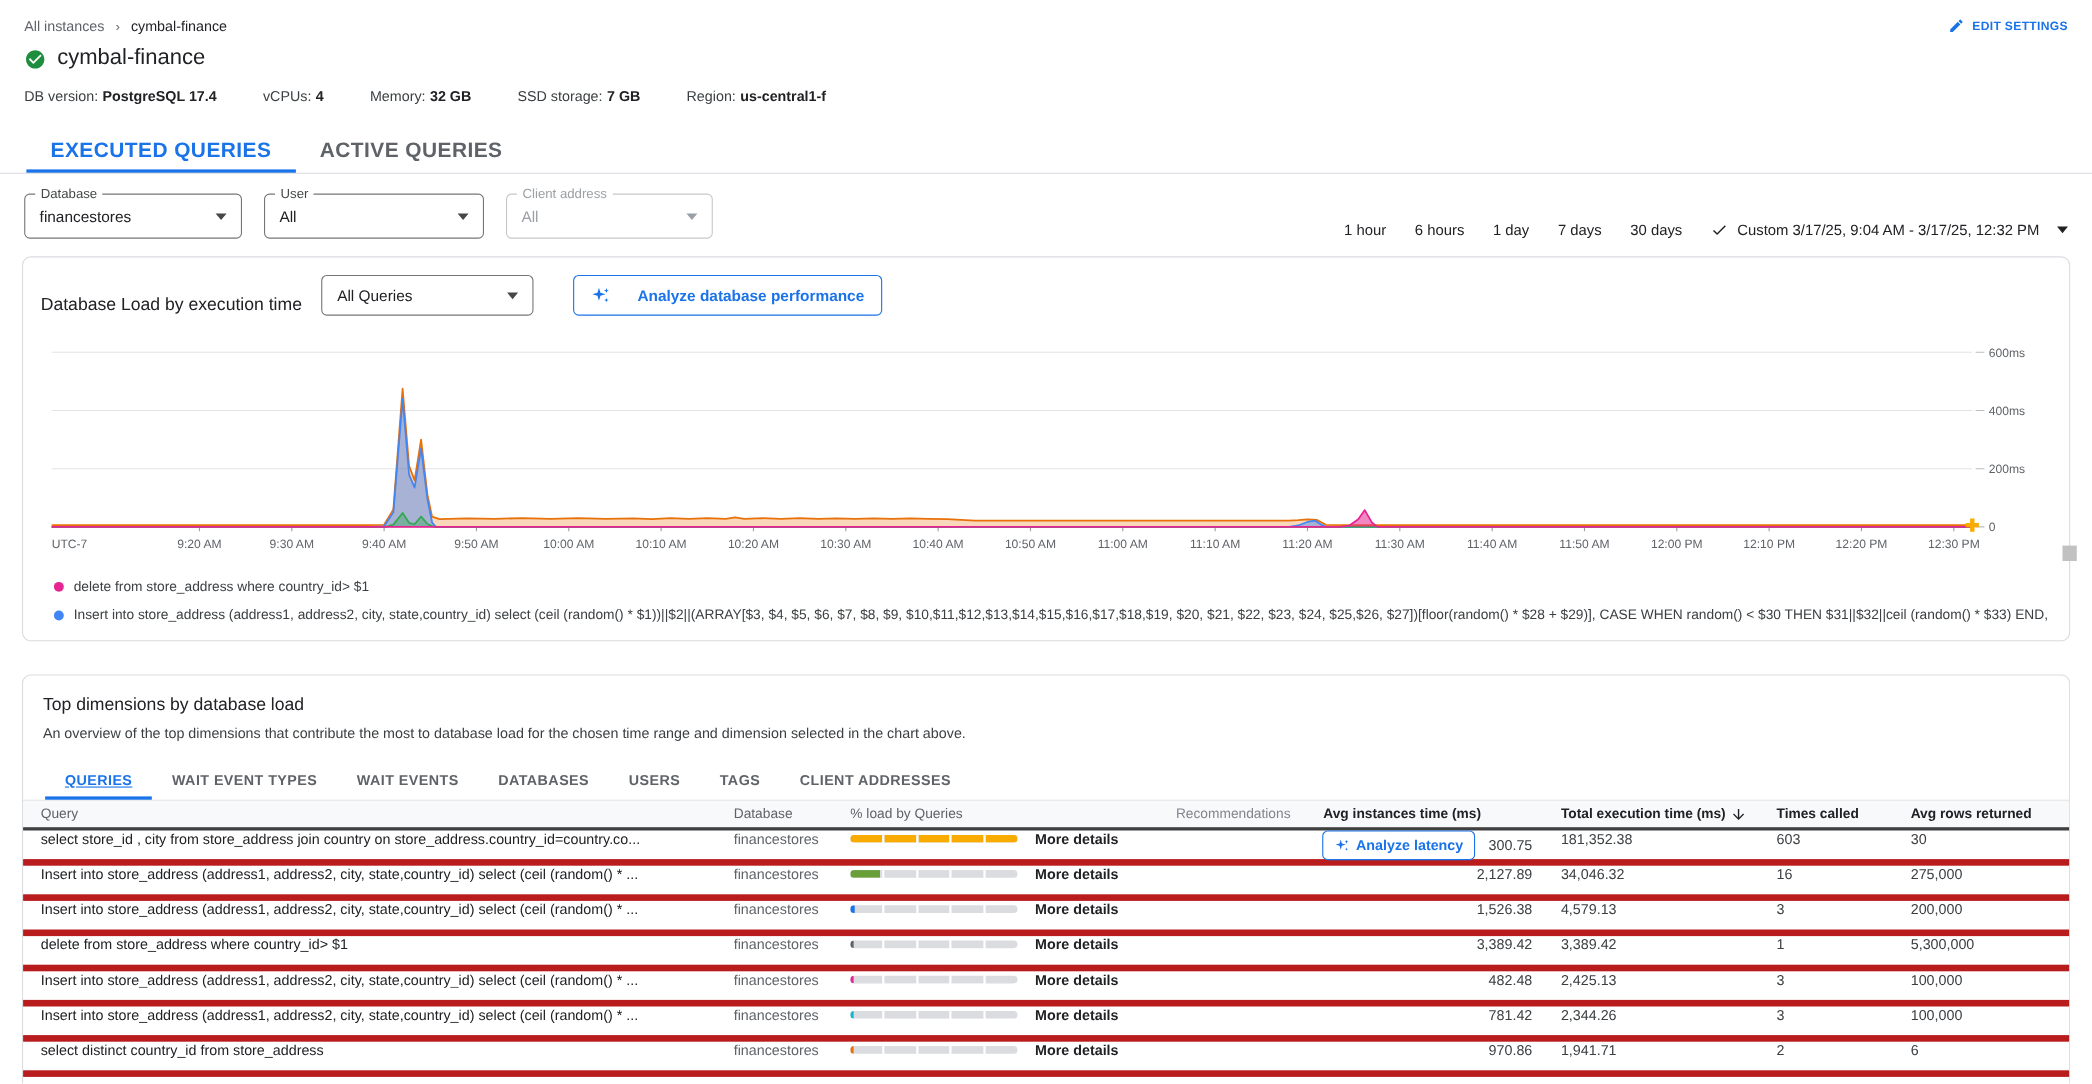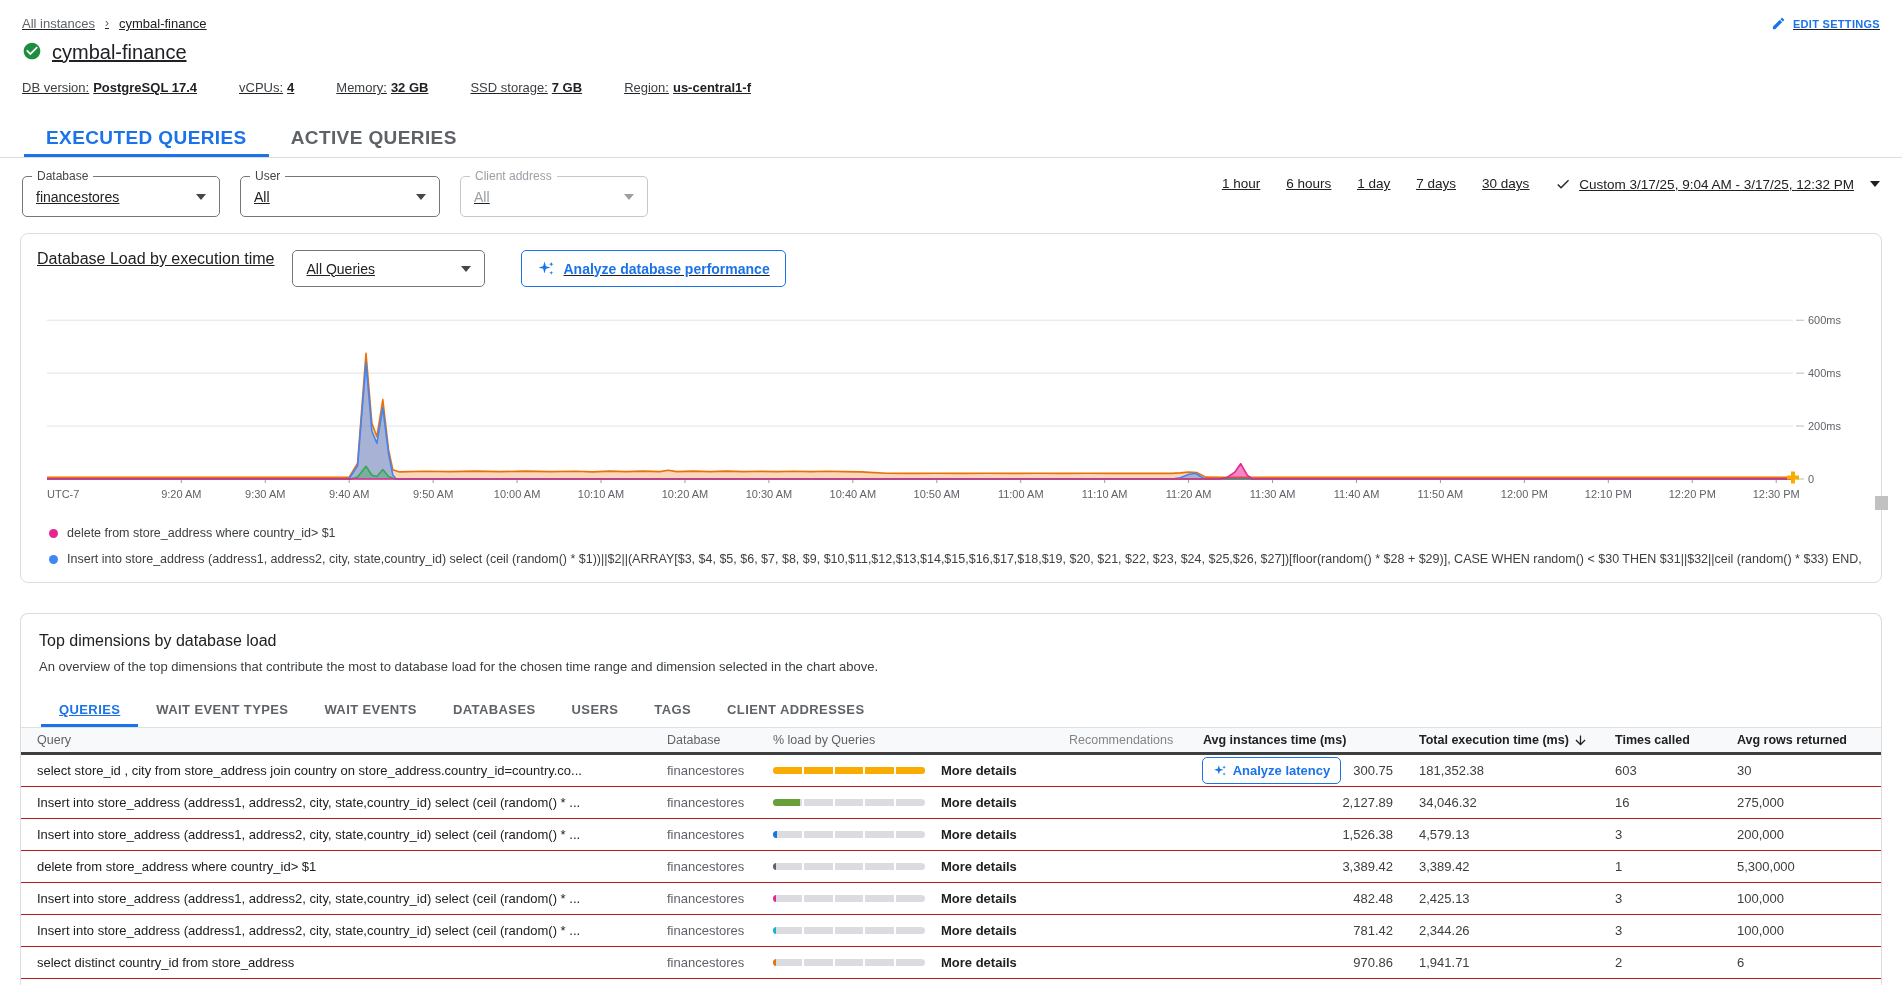--- a/index.html
+++ b/index.html
@@ -2,21 +2,21 @@
 <html><head>
 <meta charset="utf-8">
 <style>
   * { box-sizing: border-box; }
   html,body { margin:0; padding:0; }
   body {
     width:1902px; height:985px; overflow:hidden; position:relative;
     background:#fff; color:#202124;
     font-family:"Liberation Sans", sans-serif; font-size:13px;
   }
-  .row { display:flex; align-items:flex-start;text-decoration:underline; }
+  .row { display:flex; align-items:flex-end; }
 
   
   .breadcrumb-row { justify-content:space-between; padding:16px 22px 0 22px; }
   .crumb-parent { color:#5f6368; cursor:pointer; }
   .crumb-sep { margin:0 10px; color:#5f6368; font-size:12px; }
   .crumb-current { color:#202124; }
   .edit-settings { color:#1a73e8; font-weight:bold; font-size:11px; letter-spacing:.3px; display:flex; align-items:center; gap:7px; cursor:pointer; }
   .title-row { padding:10px 22px 0 22px; gap:10px; }
   .page-title { font-size:20px; font-weight:500; }
   .info-row { padding:16px 22px 0 22px; gap:42px; }
@@ -41,21 +41,21 @@
   .time-range { margin-left:auto; gap:26px; font-size:13.5px; color:#202124; }
   .time-opt { cursor:pointer; }
   .time-custom { display:flex; align-items:center; gap:8px; cursor:pointer; }
   .time-custom .caret { width:0;height:0;border-left:5px solid transparent;border-right:5px solid transparent;border-top:6px solid #202124; margin-left:8px; }
 
   
   .chart-card { margin:6px 20px 0 20px; border:1px solid #dadce0; border-radius:8px; padding:16px 16px 10px 16px; }
   .chart-head { gap:0; }
   .chart-title { font-size:16px; font-weight:500; }
   .chart-head .mselect { width:193px; height:37px; margin-left:18px; }
-  .btn-outline-blue { display:flex; align-items:center; gap:8px; height:37px; padding:0 15px; margin-left:16px;
+  .btn-outline-blue { display:flex; align-items:center; gap:24px; height:37px; padding:0 15px; margin-left:16px;
     border:1.5px solid #1a73e8; border-radius:5px; background:#fff; color:#1a73e8; font-weight:bold; font-size:14px;
     font-family:"Liberation Sans",sans-serif; cursor:pointer; }
   .legend { margin-top:2px; padding-left:12px; }
   .legend-item { display:flex; align-items:center; gap:9px; height:26px; font-size:12.5px; color:#3c4043;
                  white-space:nowrap; overflow:hidden; }
   .legend-dot { width:9px; height:9px; border-radius:50%; flex:none; }
 
   
   .dim-card { margin:30px 20px 0 20px; border:1px solid #dadce0; border-bottom:none; border-radius:8px 8px 0 0; padding-top:18px; }
   .dim-title { font-size:16px; font-weight:500; padding:0 18px; }
@@ -65,21 +65,21 @@
              color:#5f6368; border-bottom:3px solid transparent; cursor:pointer; }
   .dim-tab.active { color:#1a73e8; border-bottom-color:#1a73e8;text-decoration:underline; }
 
   
   .qtable { width:100%; }
   .t-head { display:flex; align-items:center; height:27px; background:#f8f9fa; border-bottom:3px solid #404040;
             font-size:12.5px; color:#5f6368; padding:0 16px; }
   .t-head .hc { display:flex; align-items:center; gap:4px; }
   .t-head .strong { color:#202124; font-weight:bold; }
   .t-head .muted { color:#80868b; }
-  .t-row { display:flex; align-items:center; height:32px; border-bottom:1px solid #b91c1c; padding:0 16px; font-size:13px; }
+  .t-row { display:flex; align-items:flex-start; height:32px; border-bottom:6px solid #b91c1c; padding:0 16px; font-size:13px; }
   .c-query { flex:1; min-width:0; white-space:nowrap; overflow:hidden; text-overflow:ellipsis; padding-right:14px; }
   .c-db    { width:106px; flex:none; color:#5f6368; }
   .c-load  { width:296px; flex:none; display:flex; align-items:center; gap:16px; }
   .c-rec   { width:134px; flex:none; }
   .c-avg   { width:216px; flex:none; display:flex; align-items:center; justify-content:flex-end; gap:12px; color:#3c4043; padding-right:26px; }
   .c-total { width:196px; flex:none; color:#3c4043; }
   .c-times { width:122px; flex:none; color:#3c4043; }
   .c-rows  { width:128px; flex:none; color:#3c4043; }
   .loadbar { display:flex; gap:2px; width:152px; flex:none; }
   .loadbar .seg { flex:1; height:7px; background:#dadce0; position:relative; overflow:hidden; }

